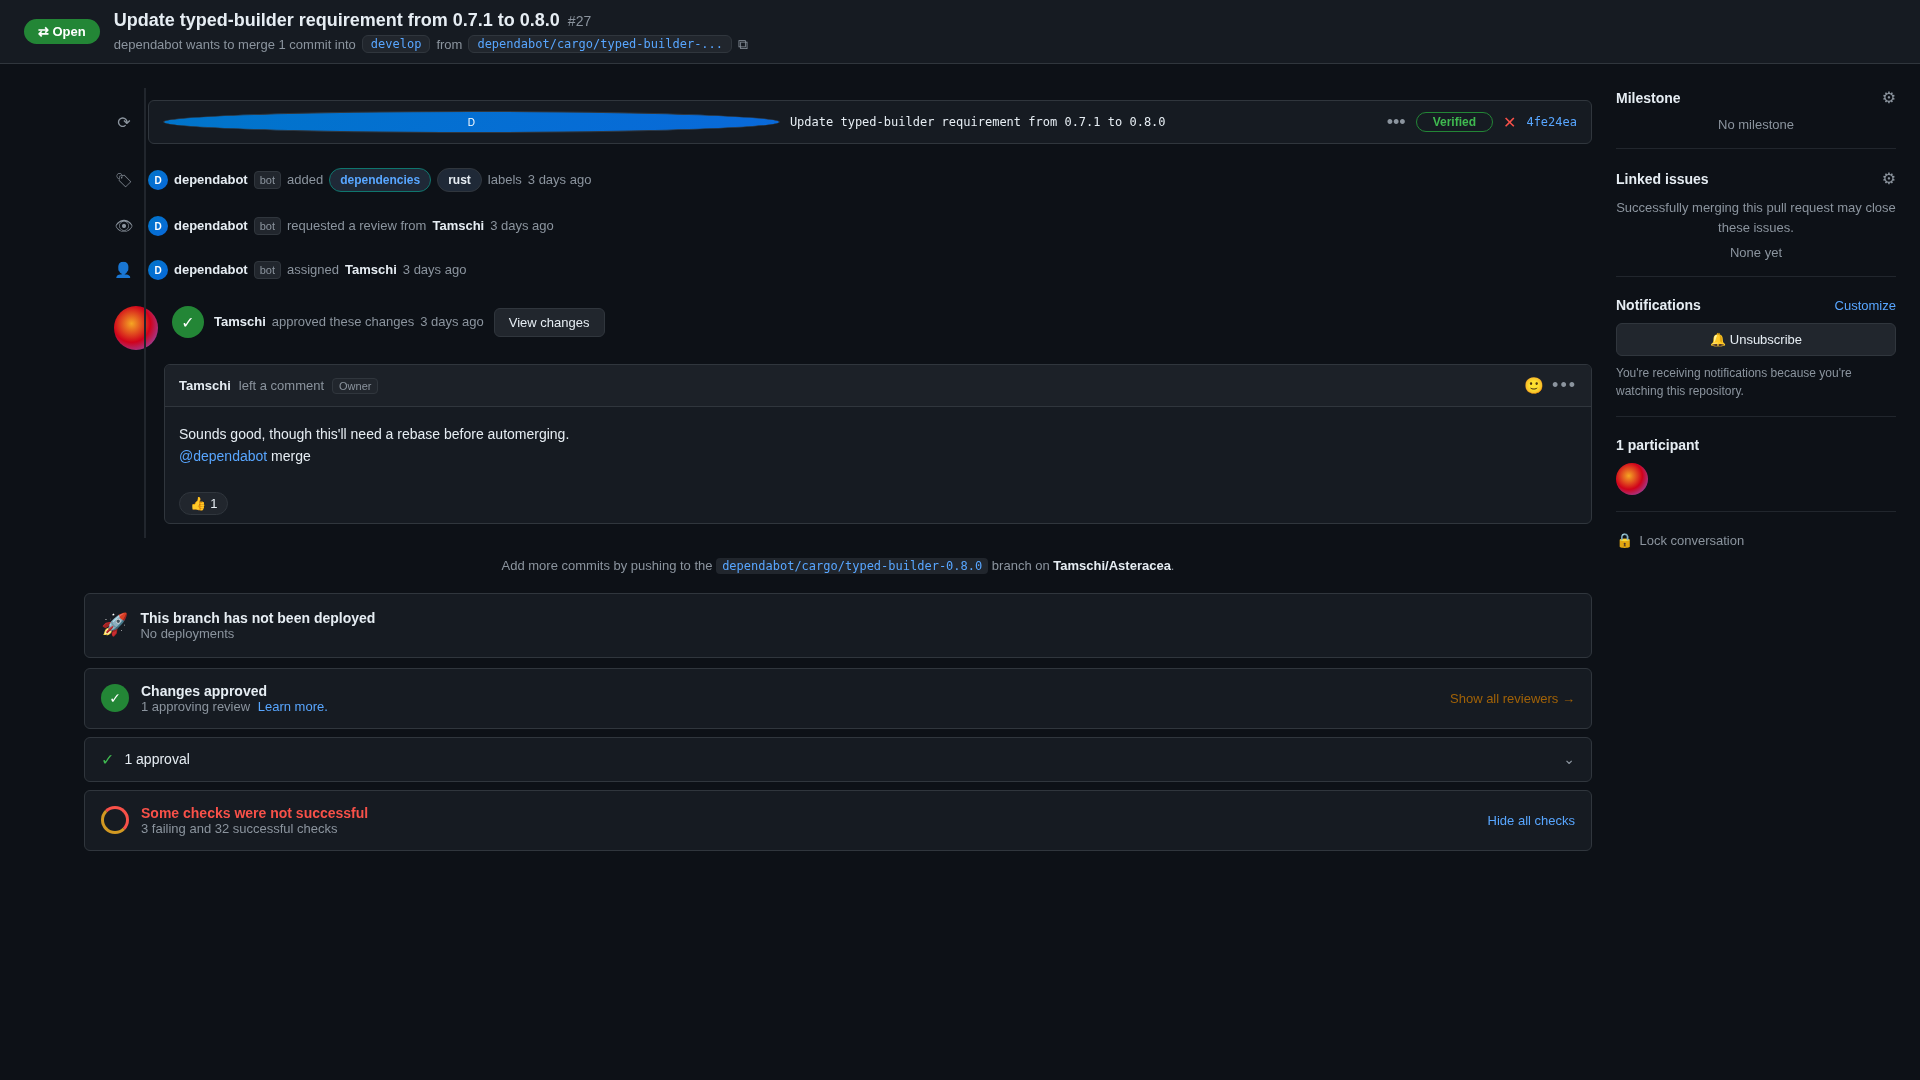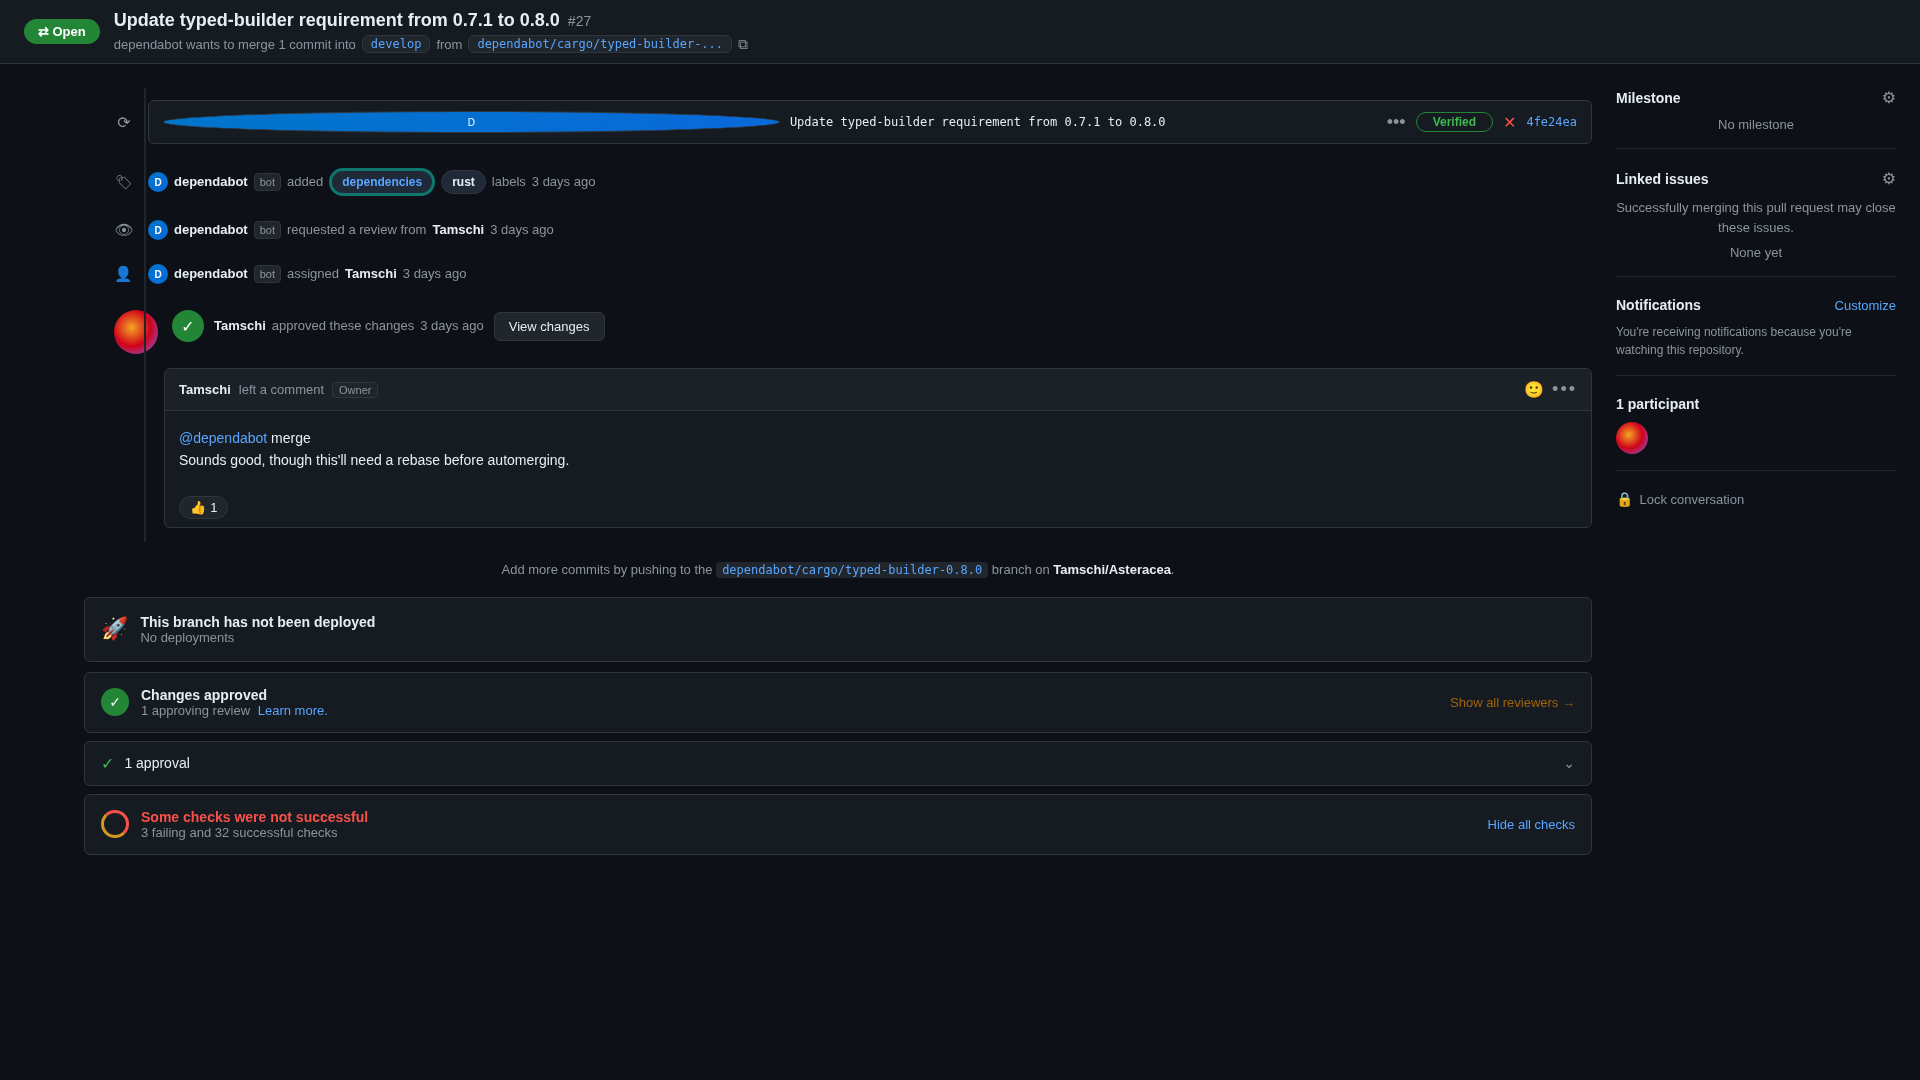--- a/index.html
+++ b/index.html
@@ -159,21 +159,21 @@
     }
     .label-badge {
       border-radius: 20px;
       padding: 2px 10px;
       font-size: 12px;
       font-weight: 600;
     }
     .label-dependencies {
       background: #1f2937;
       color: #58a6ff;
-      border: 3px solid #0f766e;
+      border: 1px solid #0f766e;
     }
     .label-rust {
       background: #1f2937;
       color: #e6edf3;
       border: 1px solid #30363d;
     }
 
     
     .commit-block {
       background: #161b22;
@@ -711,25 +711,25 @@
               <span class="author">Tamschi</span>
               <span>left a comment</span>
               <span class="owner-badge">Owner</span>
             </div>
             <div class="comment-header-right">
               <span style="cursor:pointer; font-size:16px;">🙂</span>
               <span style="cursor:pointer; font-size:18px; letter-spacing:2px;">•••</span>
             </div>
           </div>
           <div class="comment-body">
+            <p>Sounds good, though this'll need a rebase before automerging.</p>
             <p>
               <span class="mention">@dependabot</span>
               <span>merge</span>
             </p>
-            <p>Sounds good, though this'll need a rebase before automerging.</p>
           </div>
           <div class="comment-footer">
             <div class="reaction">
               <span>👍</span>
               <span>1</span>
             </div>
           </div>
         </div>
       </div>
 
@@ -804,20 +804,21 @@
       </div>
       <div class="linked-issues-desc">Successfully merging this pull request may close these issues.</div>
       <div class="sidebar-value">None yet</div>
     </div>
 
     <div class="notif-section">
       <div class="notif-header">
         <span class="notif-title">Notifications</span>
         <span class="customize-link">Customize</span>
       </div>
+      <button class="unsubscribe-btn">🔔 Unsubscribe</button>
       <div class="notif-desc">You're receiving notifications because you're watching this repository.</div>
     </div>
 
     <div class="participants-section">
       <div class="participants-title">1 participant</div>
       <div class="participant-avatar"></div>
     </div>
 
     <div class="lock-link">
       <span style="font-size:14px;">🔒</span>

